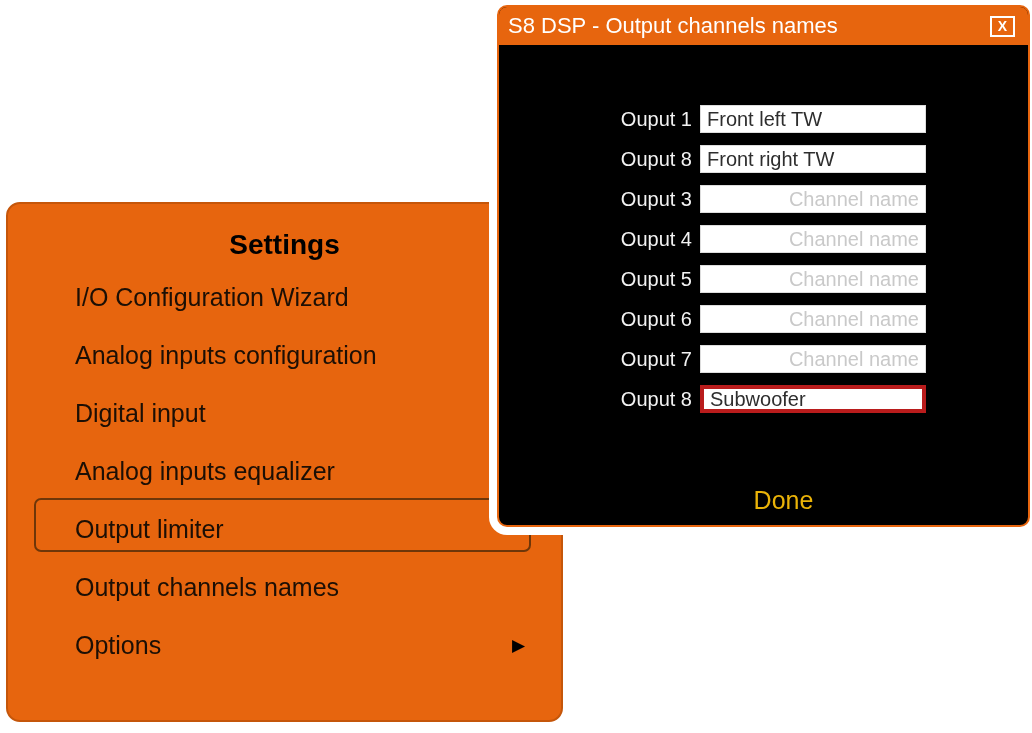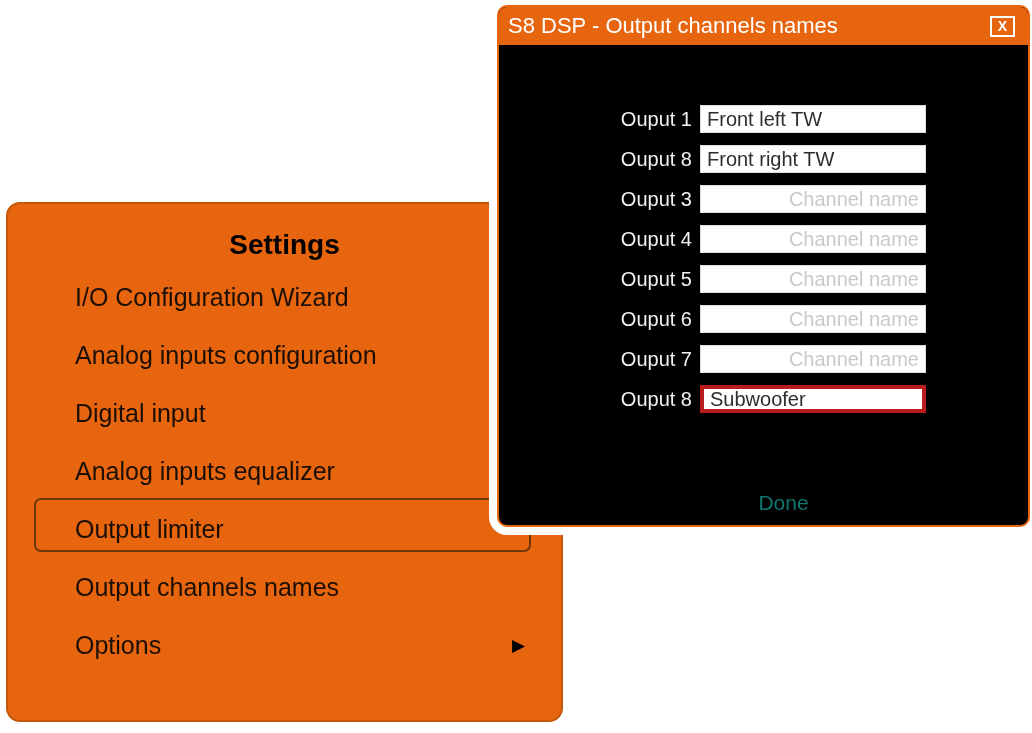--- a/index.html
+++ b/index.html
@@ -94,21 +94,21 @@
     font-family:inherit; font-size:20px; color:#2E2E2E;
     padding:0 6px;
     outline:none;
   }
   .row input.empty { text-align:right; }
   .row input.focused { border:4px solid #b91c1c; }
   .row input::placeholder { color:#C9C9C9; opacity:1; }
   .done-btn {
     position:absolute; left:0; right:0; bottom:10px;
     text-align:center;
-    color:#0f766e; font-size:21px;
+    color:#eab308; font-size:25px;
     cursor:pointer;
     margin-left:40px;
   }
 </style>
 </head>
 <body>
 
 <div class="menu">
   <div class="menu-title">Settings</div>
 

